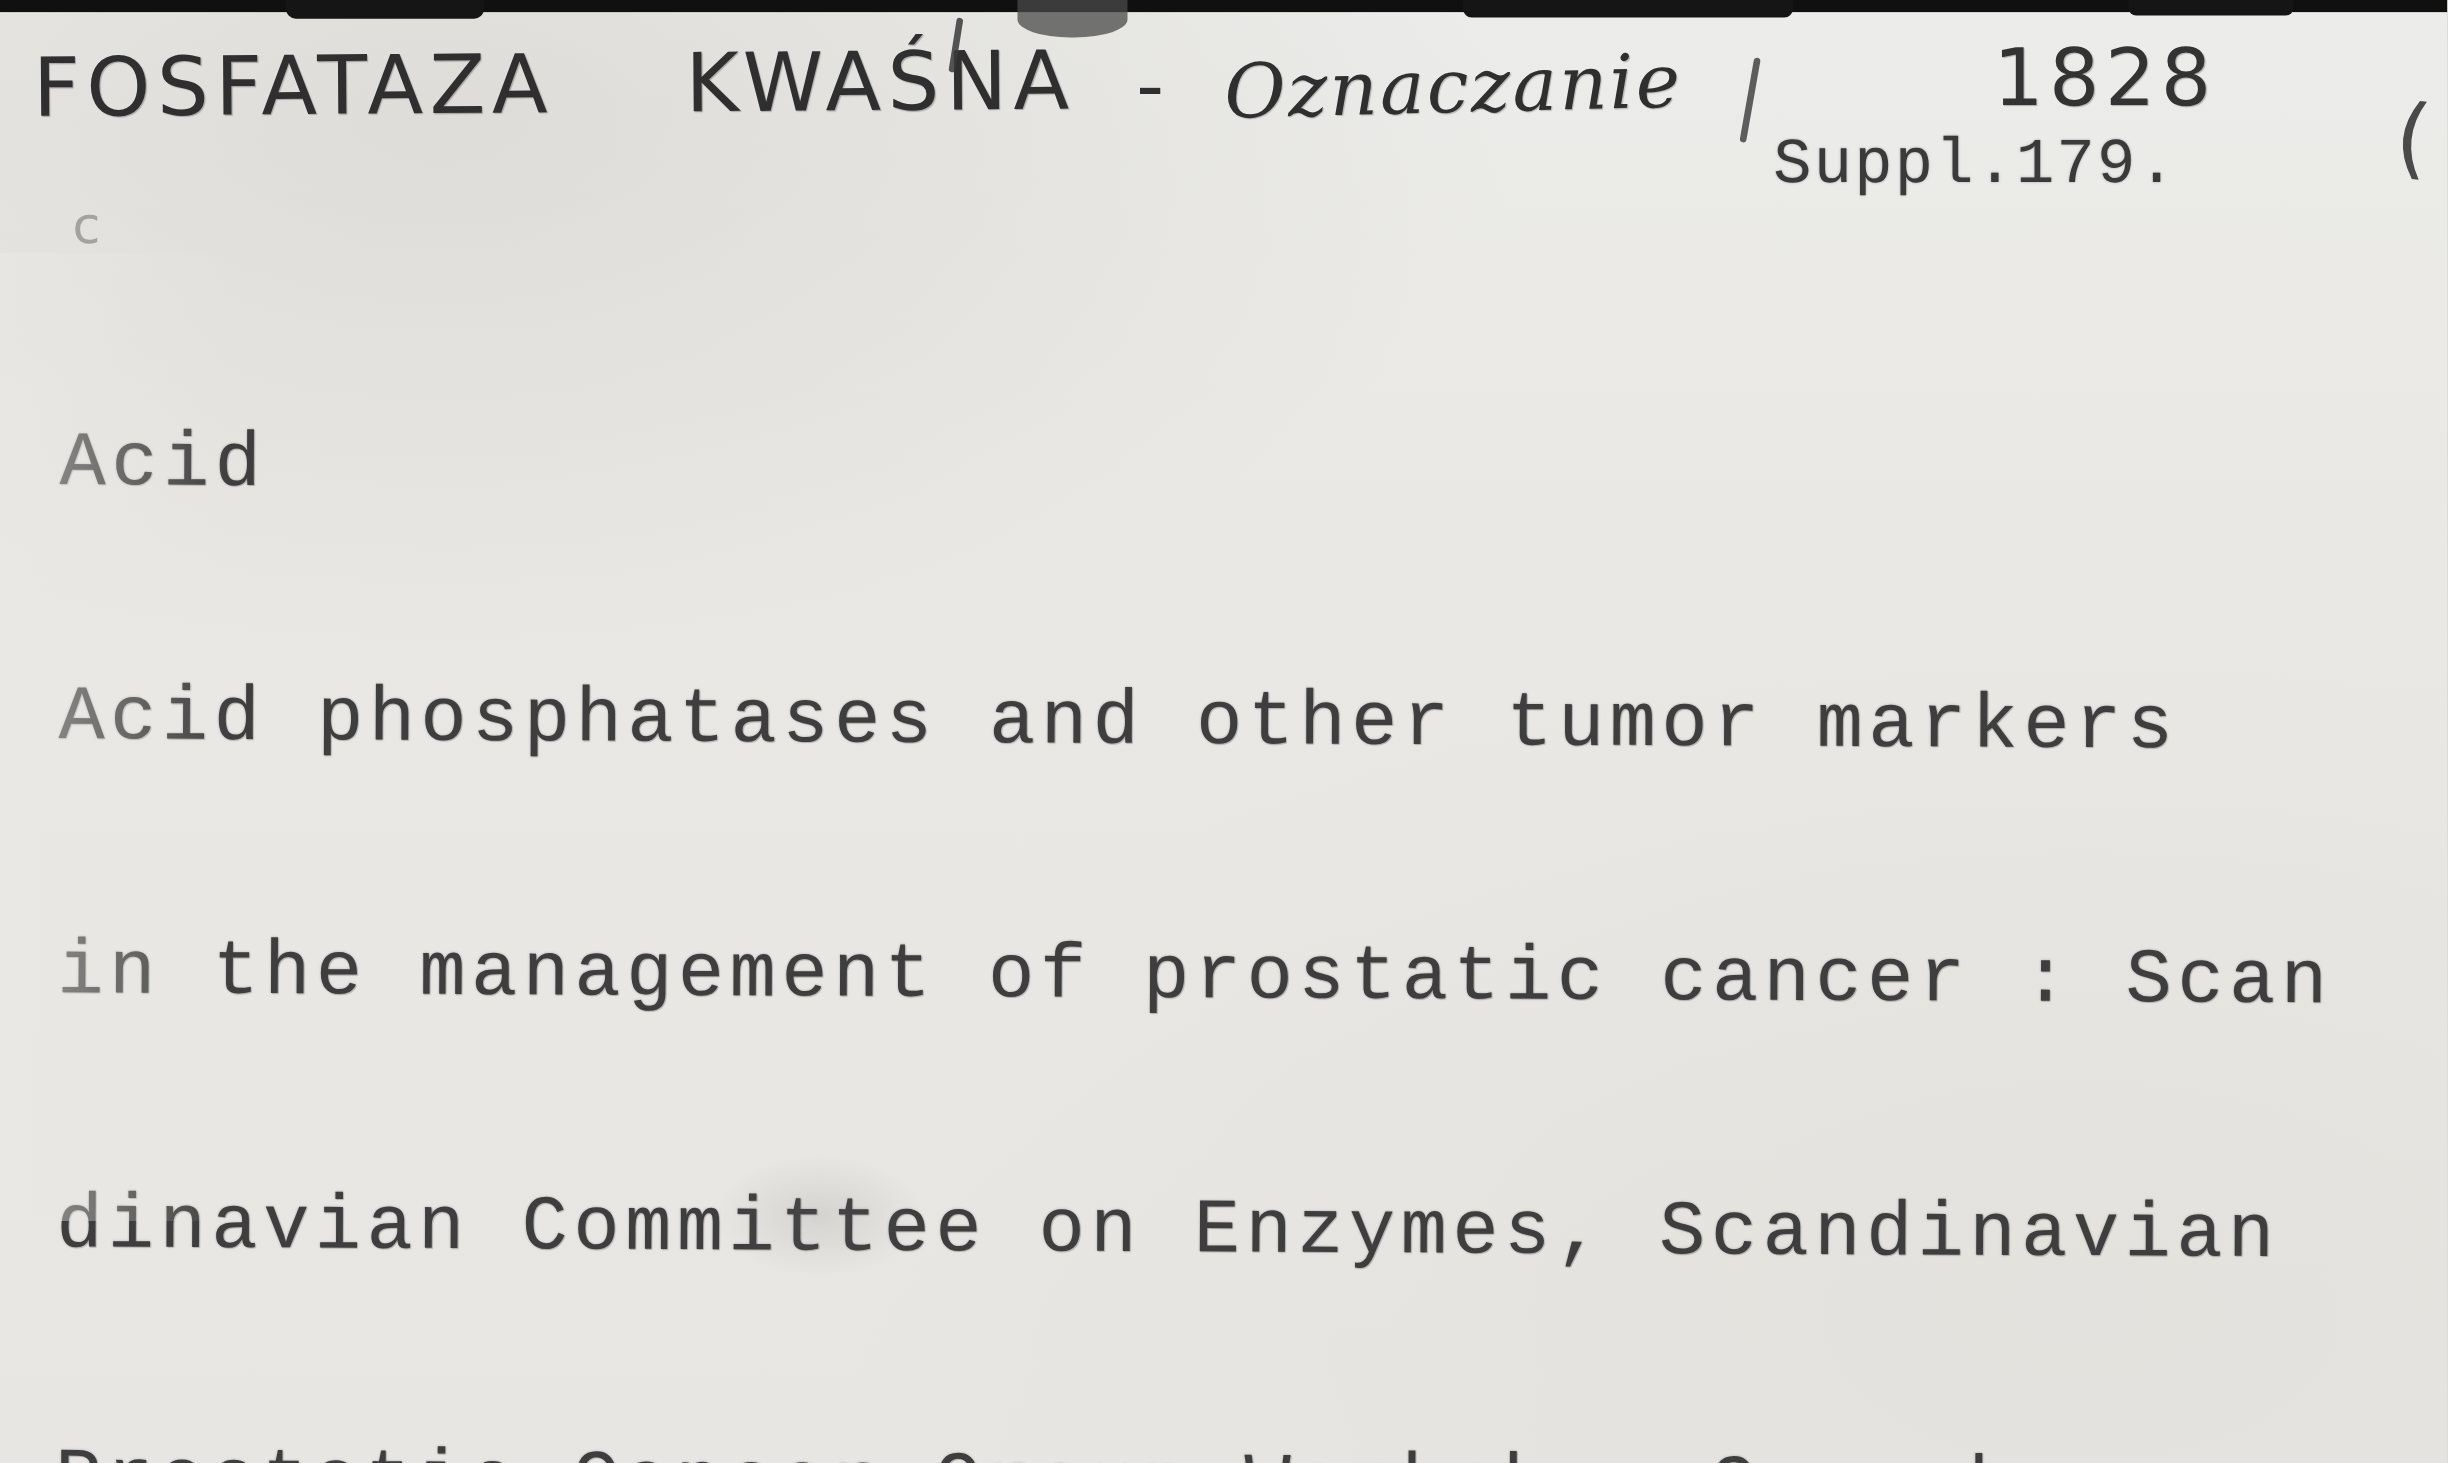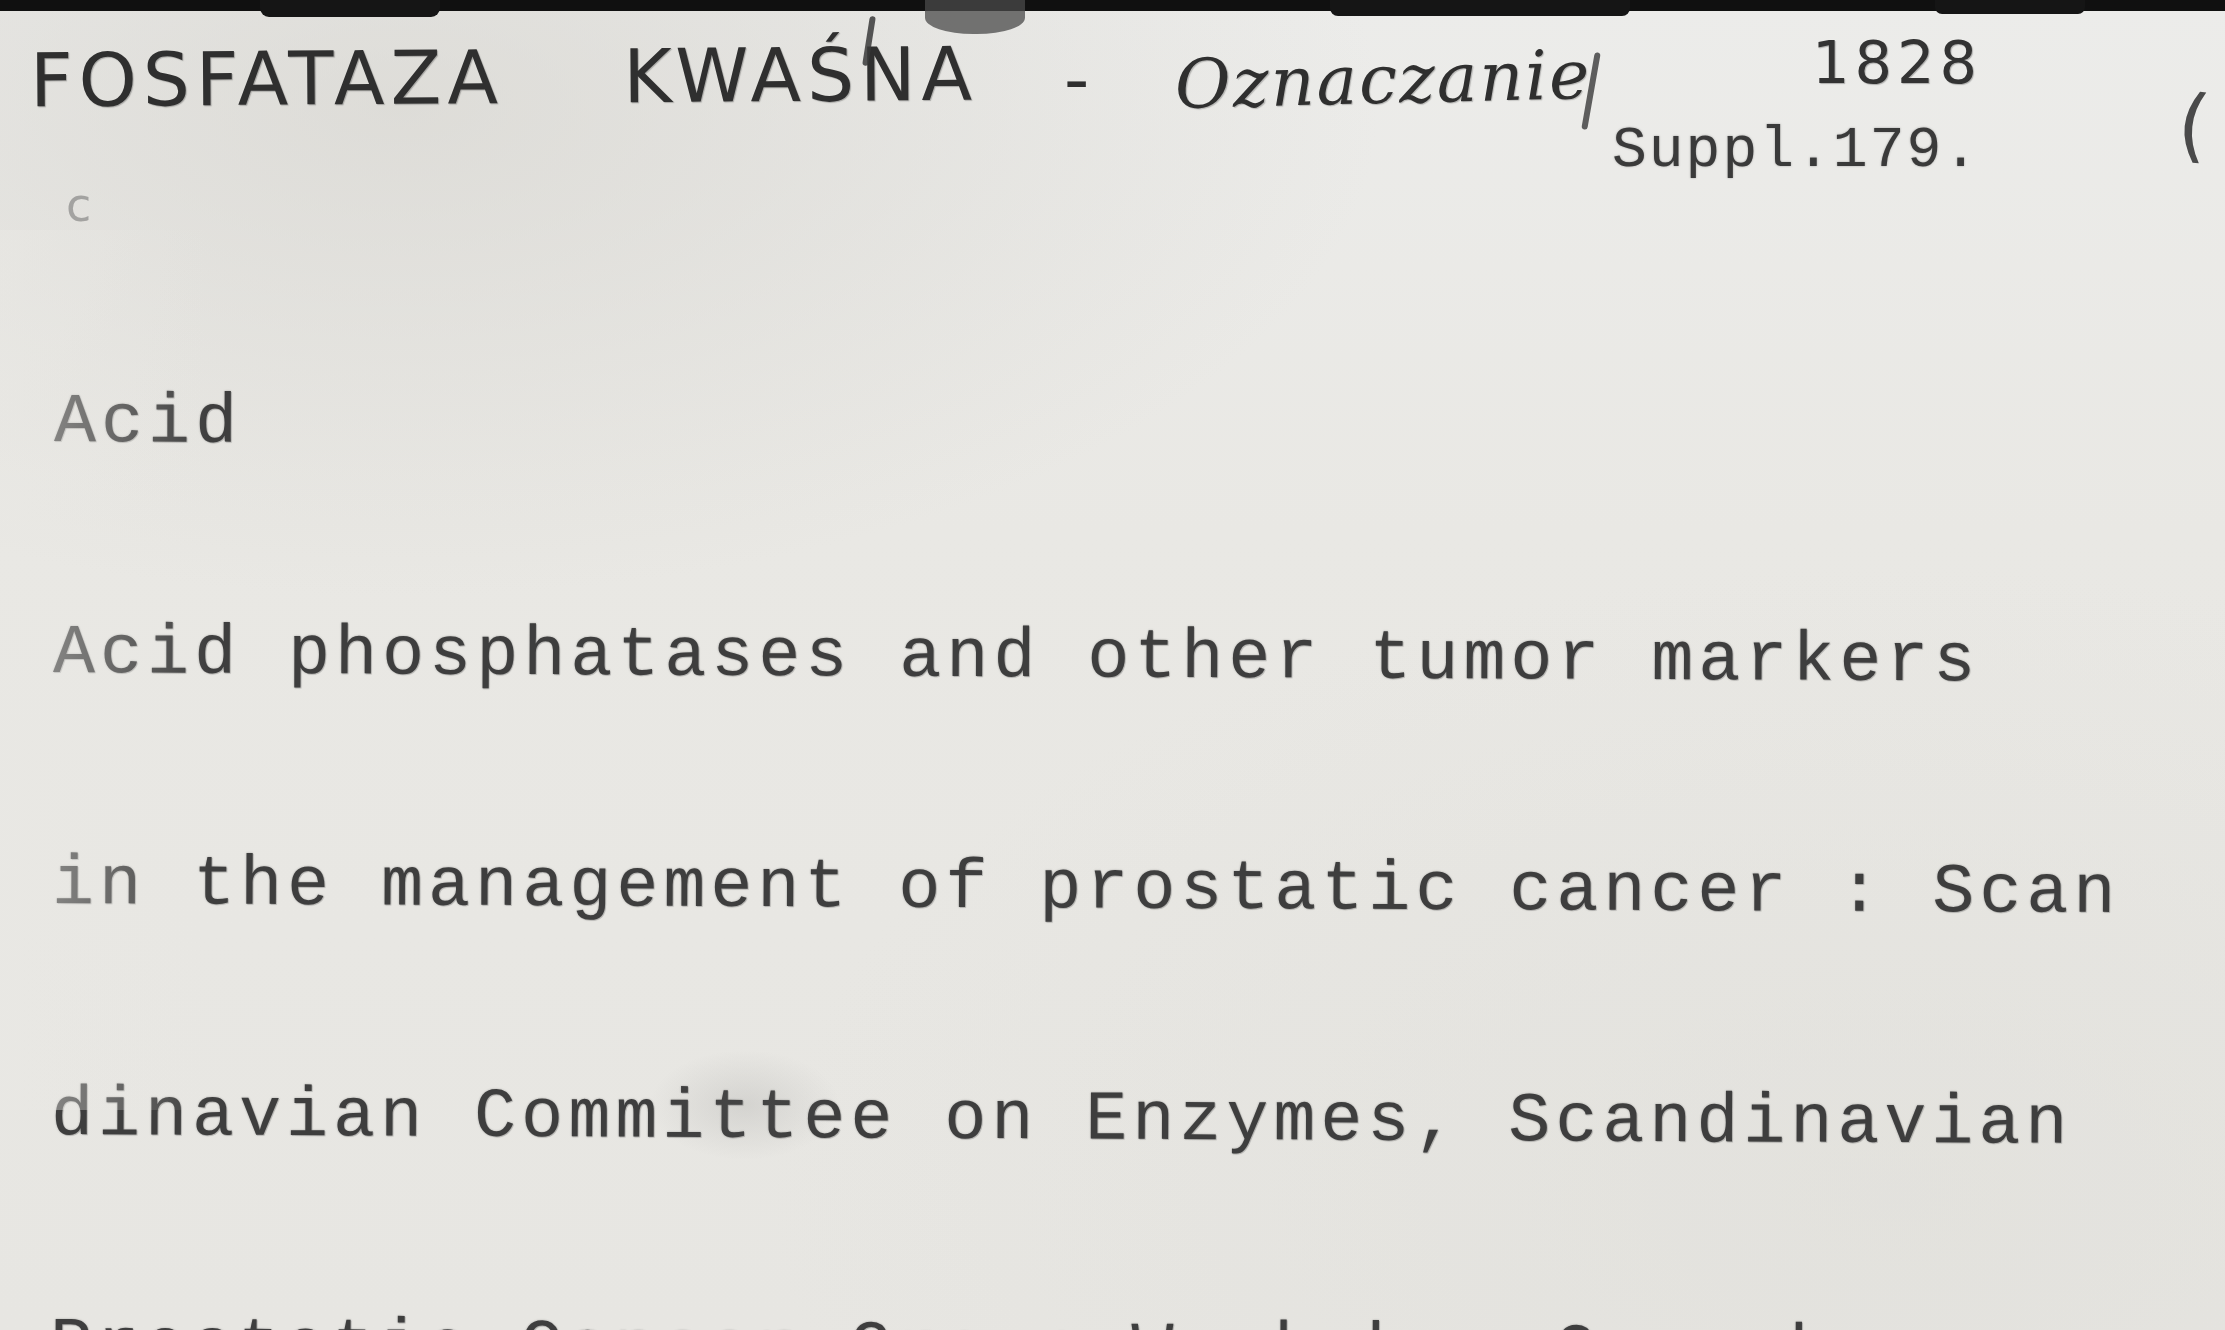--- a/index.html
+++ b/index.html
@@ -17,40 +17,40 @@
   .edge-top{position:absolute;left:0;top:0;width:2225px;height:11px;background:#101010;}
   .edge-bump{position:absolute;background:#151515;}
   .bump1{left:260px;top:0;width:180px;height:17px;border-radius:0 0 9px 9px;}
   .bump2{left:925px;top:0;width:100px;height:34px;border-radius:0 0 48% 48%;background:#4a4a4a;opacity:.75;}
   .bump3{left:1330px;top:0;width:300px;height:16px;border-radius:0 0 8px 8px;}
   .bump4{left:1935px;top:0;width:150px;height:14px;border-radius:0 0 7px 7px;}
 
   
   .heading-row{
     position:absolute;left:30px;top:22px;
-    display:flex;align-items:baseline;column-gap:86px;
+    display:flex;align-items:baseline;column-gap:55px;
     color:#2f2f2f;line-height:110px;white-space:nowrap;
   }
   .h-subject{
     font-family:"DejaVu Sans",sans-serif;
     font-size:74px;letter-spacing:6px;word-spacing:90px;
     transform:rotate(-0.4deg);
     text-shadow:1px 1px 1px rgba(60,60,60,.35);
   }
   .h-dash{font-family:"DejaVu Sans",sans-serif;font-size:70px;}
   .h-subtitle{
     font-family:"DejaVu Serif","DejaVu Sans",serif;
     font-style:italic;font-size:68px;letter-spacing:2px;
     transform:rotate(-1.4deg);
     text-shadow:1px 1px 1px rgba(60,60,60,.3);
   }
   .h-number{
     position:absolute;left:1812px;top:28px;
     font-family:"DejaVu Sans",sans-serif;
-    font-size:59px;letter-spacing:5px;color:#333;
+    font-size:72px;letter-spacing:5px;color:#333;
     text-shadow:1px 1px 1px rgba(60,60,60,.35);
   }
   .h-suppl{
     position:absolute;left:1612px;top:118px;
     font-size:58px;letter-spacing:2px;color:#3a3a3a;
     text-shadow:0 0 2px rgba(70,70,70,.5);
   }
 
   
   .body-block{

